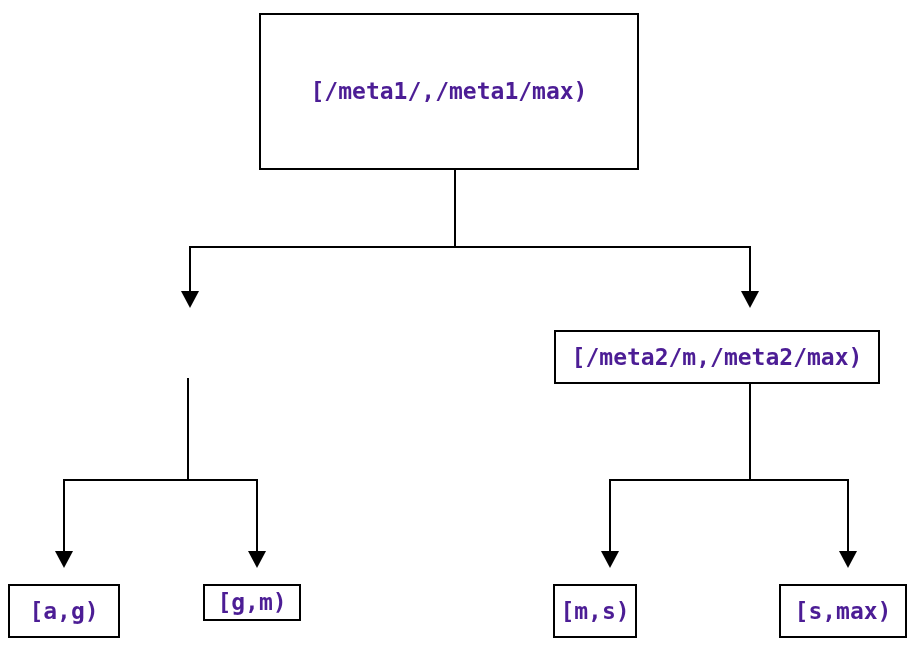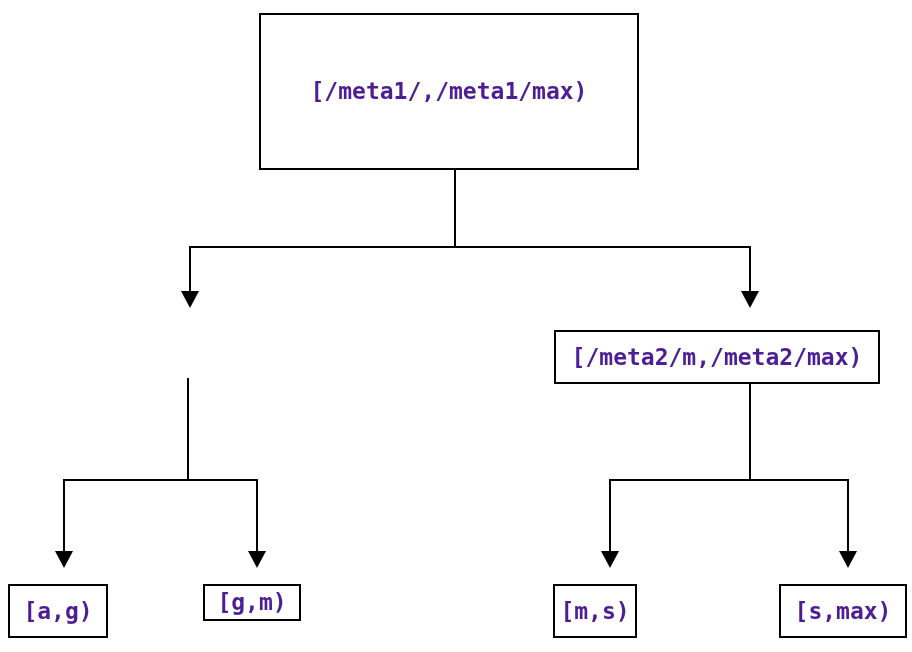--- a/index.html
+++ b/index.html
@@ -41,21 +41,21 @@
     align-items: center;
     justify-content: center;
     font-size: 23px;
     font-weight: bold;
     white-space: nowrap;
     line-height: 1;
   }
   .node-root      { left: 259px; top: 13px;  width: 380px; height: 157px; }
   .node-mid-left  { left: 21px;  top: 324px; width: 324px; height: 54px; }
   .node-mid-right { left: 554px; top: 324px; width: 326px; height: 54px; margin-top: 6px; }
-  .node-leaf-1    { left: 8px;   top: 584px; width: 100px; height: 54px; }
+  .node-leaf-1    { left: 8px;   top: 584px; width: 112px; height: 54px; }
   .node-leaf-2    { left: 203px; top: 584px; width: 98px;  height: 37px; }
   .node-leaf-3    { left: 553px; top: 584px; width: 84px; height: 54px; }
   .node-leaf-4    { left: 779px; top: 584px; width: 128px; height: 54px; }
 </style>
 </head>
 <body>
 
 <div class="canvas">
 
   <svg class="connectors" viewBox="0 0 912 652" xmlns="http://www.w3.org/2000/svg">

